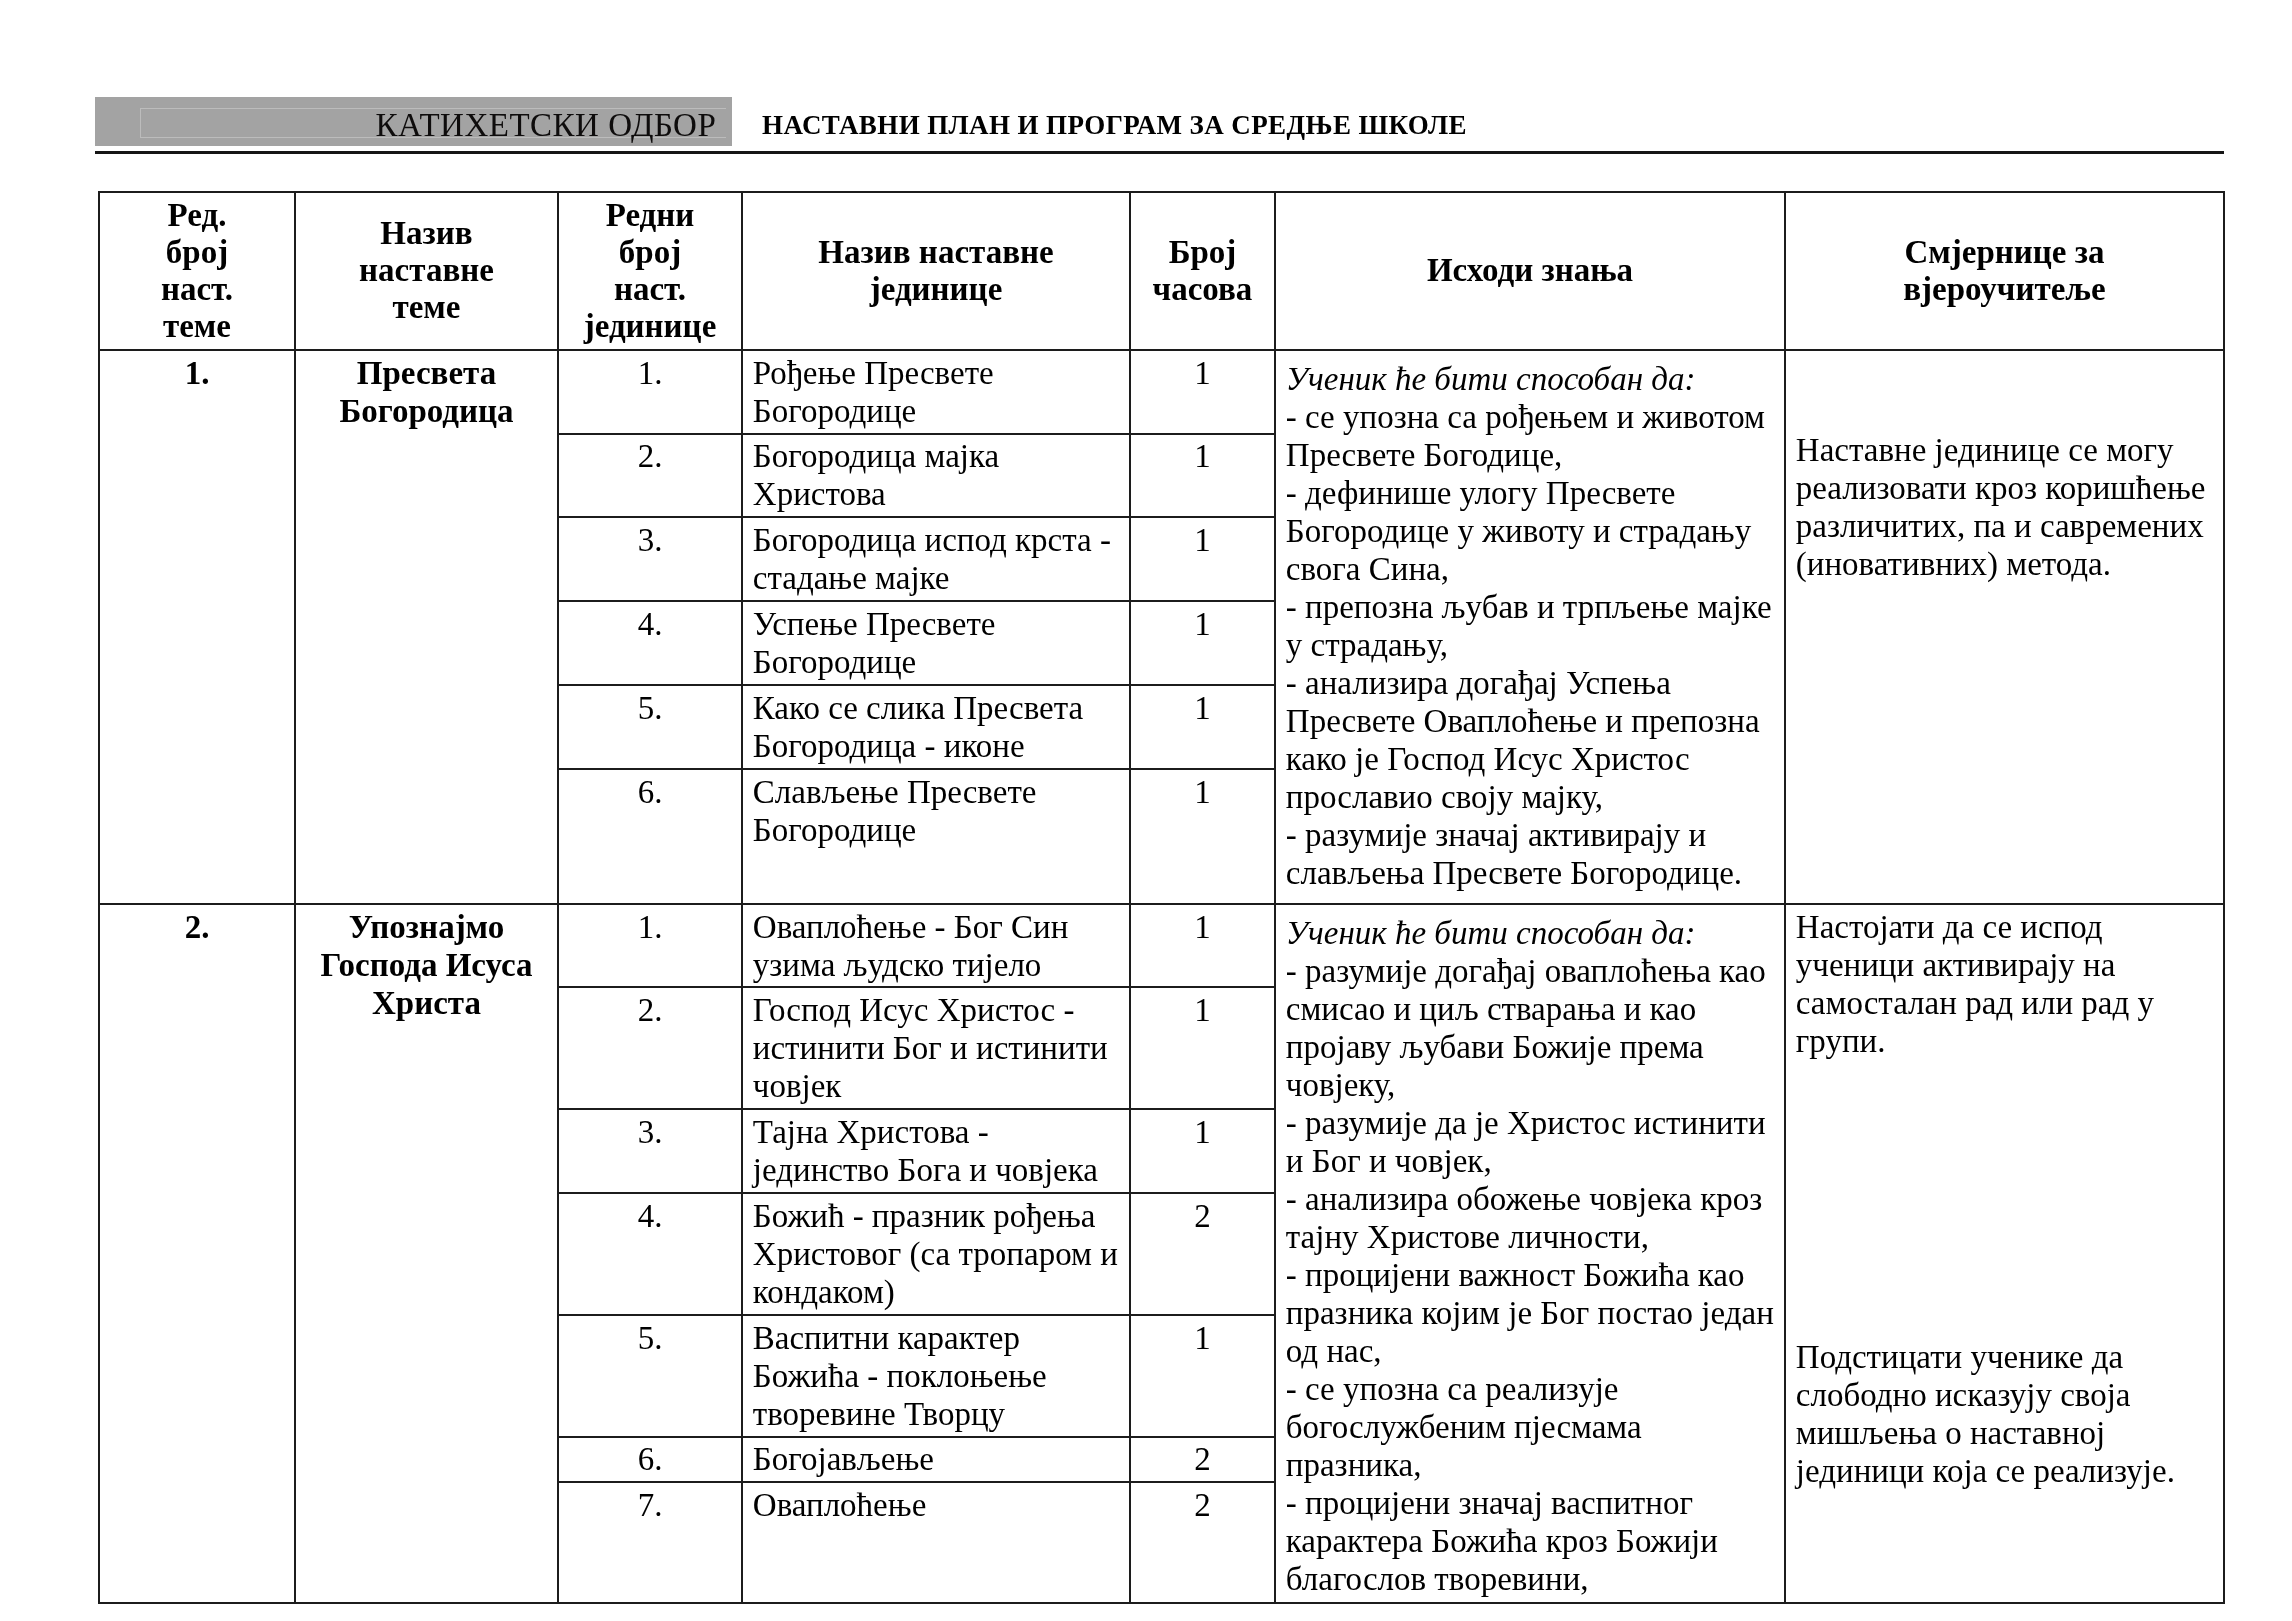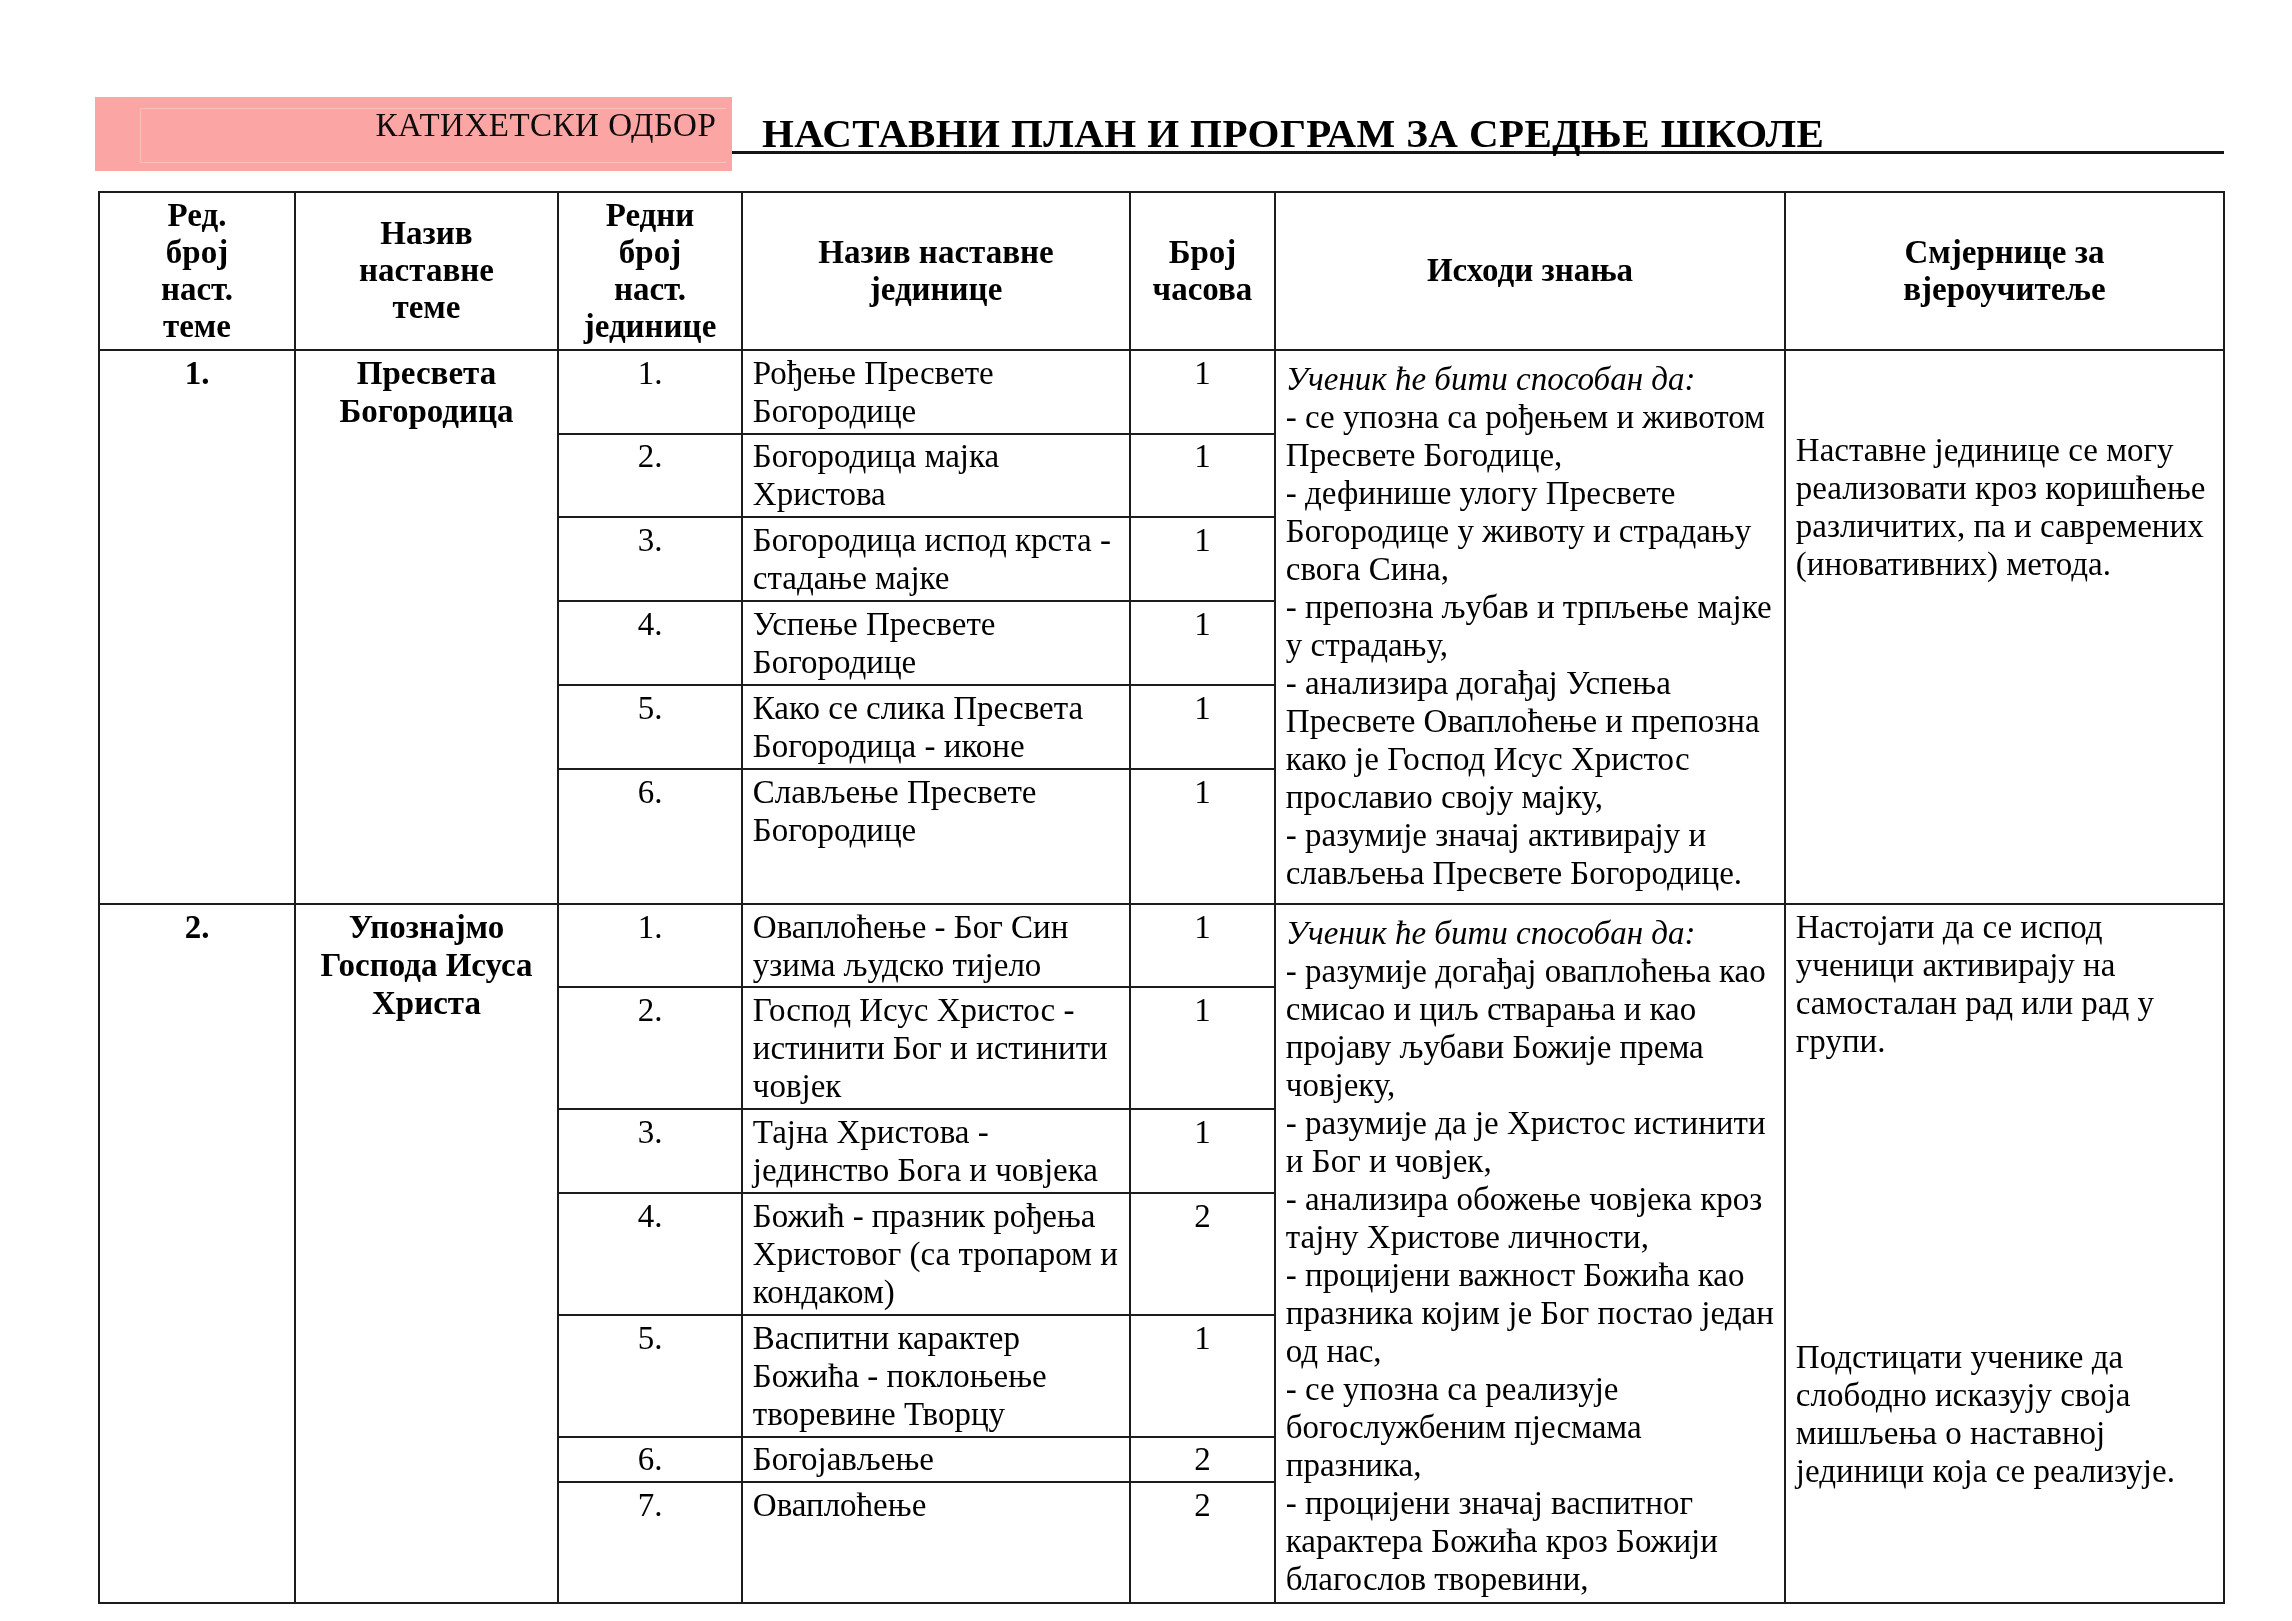--- a/index.html
+++ b/index.html
@@ -10,37 +10,37 @@
     background:#ffffff;
     font-family:"Liberation Serif", serif;
     color:#000000;
     overflow:hidden;
   }
 
   
   .masthead { position:absolute; left:95px; top:97px; width:2129px; height:57px; }
   .masthead-rule { position:absolute; left:0; right:0; bottom:0; height:2.9px; background:#151515; }
   .badge {
-    position:absolute; left:0; top:0; width:637px; height:74px;
-    background:#fca5a5;
+    position:absolute; left:0; top:0; width:637px; height:49px;
+    background:#a3a3a3;
   }
   .badge-frame {
     position:absolute; left:45px; right:5.9px; top:10.8px; bottom:7.8px;
     border-top:1px solid rgba(255,255,255,0.28);
     border-bottom:1px solid rgba(255,255,255,0.28);
     border-left:1px solid rgba(255,255,255,0.28);
   }
   .badge-text {
     position:absolute; right:15.7px; top:9.8px;
     font-size:33px; line-height:37px; color:#0e0c0c; letter-spacing:0.5px;
     white-space:nowrap;
   }
   .masthead-title {
-    position:absolute; left:667px; top:17px;
-    font-size:41px; line-height:39px; font-weight:bold; letter-spacing:0.4px;
+    position:absolute; left:667px; top:9px;
+    font-size:27px; line-height:39px; font-weight:bold; letter-spacing:0.4px;
     white-space:nowrap;
   }
 
   
   table.curriculum {
     position:absolute; left:98px; top:191px;
     width:2125px;
     border-collapse:collapse;
     table-layout:fixed;
     border:2.9px solid #1c1c1c;

